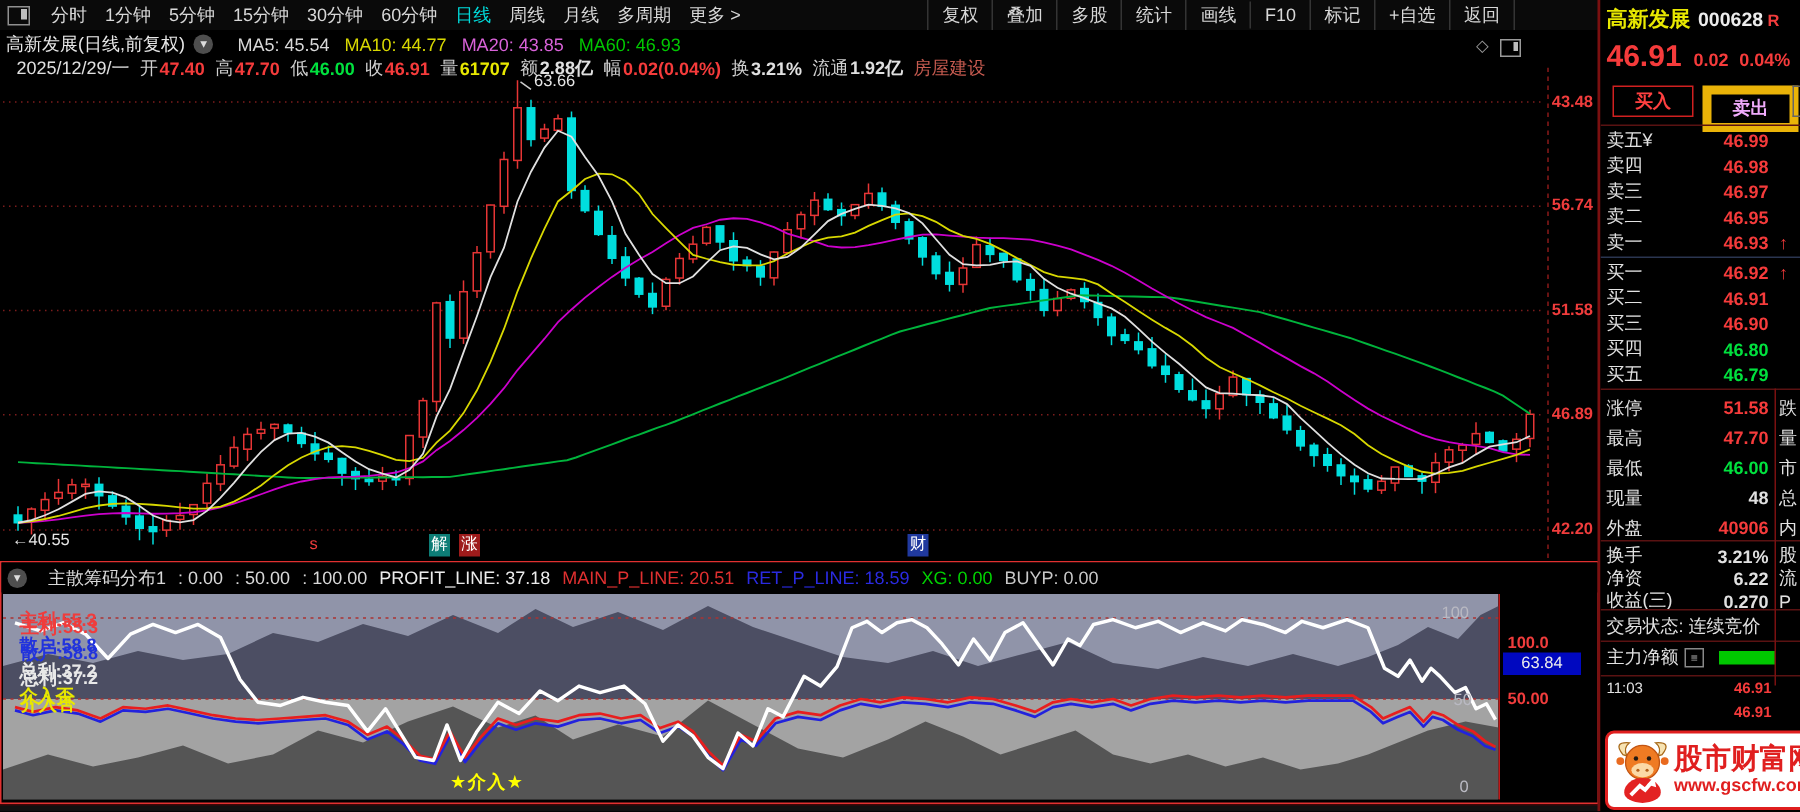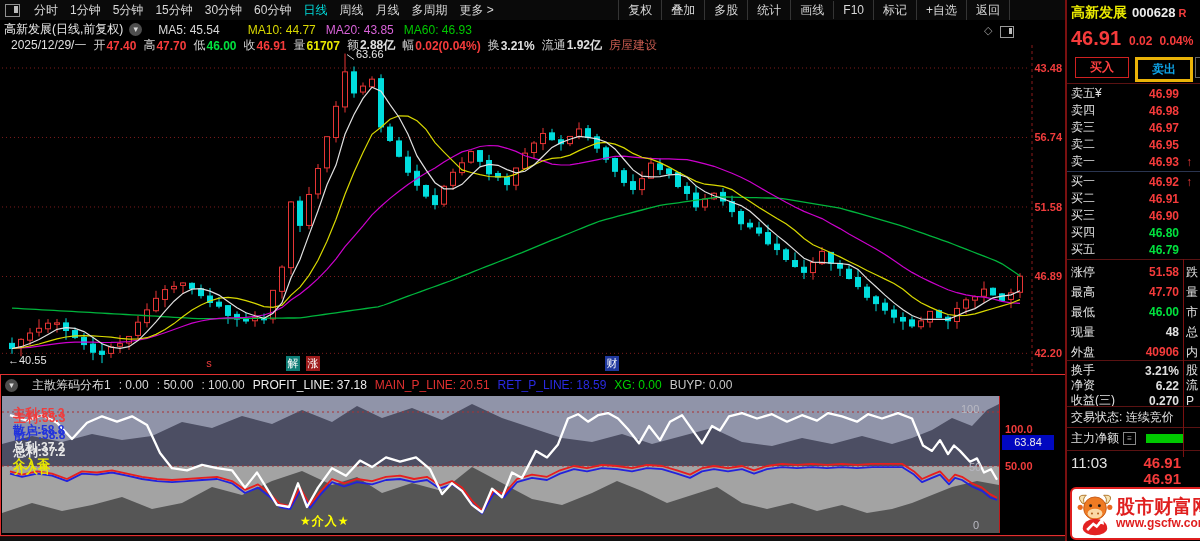--- a/index.html
+++ b/index.html
@@ -57,21 +57,21 @@
   .rp-row .lbl{color:#e2e2e2;white-space:nowrap;}
   .rp-row .val{margin-left:auto;font-weight:bold;margin-right:21px;white-space:nowrap;}
   .rp-row .arrow{position:absolute;right:8px;color:#f53b3b;font-weight:bold;}
   .rp-row .cut{position:absolute;left:119px;color:#e2e2e2;}
   #col-line{position:absolute;left:116px;top:259px;width:1px;height:198px;background:#7a1010;}
   #rp-status{position:absolute;left:4px;top:409px;font-size:12px;color:#e2e2e2;white-space:nowrap;}
   #rp-net{position:absolute;left:4px;top:430px;font-size:12px;color:#e2e2e2;display:flex;align-items:center;}
   #net-icon{display:inline-block;width:11px;height:11px;border:1px solid #888;font-size:8px;line-height:11px;
             text-align:center;color:#aaa;margin-left:4px;}
   #net-bar{display:inline-block;width:38px;height:9px;background:#00c800;margin-left:10px;}
-  .tick-row{position:absolute;left:4px;width:110px;display:flex;font-size:15px;}
+  .tick-row{position:absolute;left:4px;width:110px;display:flex;font-size:10px;}
   .tick-row .t{color:#e2e2e2;} .tick-row .p{margin-left:auto;color:#f53b3b;font-weight:bold;}
   #logo-card{position:absolute;left:3px;top:487px;width:136px;height:49px;background:#fff;
              border:2px solid #e01f1f;border-radius:6px;display:flex;align-items:center;overflow:hidden;}
   #logo-text{line-height:1.05;}
   #site-name{color:#e01f1f;font-size:19px;font-weight:bold;white-space:nowrap;}
   #site-url{color:#e01f1f;font-size:12px;font-weight:bold;white-space:nowrap;}
 </style>
 </head>
 <body>
 
@@ -90,21 +90,21 @@
         <span class="act">标记</span>
         <span class="act">+自选</span>
         <span class="act">返回</span>
       </span>
   </div>
 
   <div id="main-pane" class="abs">
     <div id="title-row" class="abs">
       <span style="color:#e8e8e8;">高新发展(日线,前复权)</span>
       <span class="chev-circle">▾</span>
-      <span id="ma-items"><span style="margin-left: 10px; color: rgb(216, 216, 216);">MA5: 45.54</span><span style="margin-left: 28px; color: rgb(216, 216, 0);">MA10: 44.77</span><span style="margin-left: 10px; color: rgb(216, 98, 216);">MA20: 43.85</span><span style="margin-left: 10px; color: rgb(0, 200, 0);">MA60: 46.93</span></span>
+      <span id="ma-items"><span style="margin-left: 10px; color: rgb(216, 216, 216);">MA5: 45.54</span><span style="margin-left: 10px; color: rgb(216, 216, 0);">MA10: 44.77</span><span style="margin-left: 10px; color: rgb(216, 98, 216);">MA20: 43.85</span><span style="margin-left: 10px; color: rgb(0, 200, 0);">MA60: 46.93</span></span>
     </div>
     <div id="info-row" class="abs">
         <span class="seg" style="color: rgb(224, 224, 224);">2025/12/29/一</span>
         <span class="seg" style="color: rgb(207, 207, 207);">开</span>
         <span class="seg val" style="color: rgb(245, 59, 59);">47.40</span>
         <span class="seg" style="color: rgb(207, 207, 207);">高</span>
         <span class="seg val" style="color: rgb(245, 59, 59);">47.70</span>
         <span class="seg" style="color: rgb(207, 207, 207);">低</span>
         <span class="seg val" style="color: rgb(0, 225, 62);">46.00</span>
         <span class="seg" style="color: rgb(207, 207, 207);">收</span>
@@ -401,21 +401,21 @@
       <span style="color:#e8e800;font-size:14px;font-weight:bold;">高新发展</span>
       <span style="color:#ececec;font-size:13px;margin-left:5px;font-weight:bold;">000628</span>
       <span style="color:#f03c3c;font-size:11px;margin-left:3px;font-weight:bold;">R</span>
     </div>
     <div id="rp-price-row">
       <span style="color:#f53b3b;font-size:20px;font-weight:bold;">46.91</span>
       <span style="color:#f53b3b;font-size:12px;margin-left:8px;font-weight:bold;">0.02</span>
       <span style="color:#f53b3b;font-size:12px;margin-left:7px;font-weight:bold;">0.04%</span>
     </div>
     <div class="rp-btn" style="left:8px;color:#ff4040;border:1px solid #d02020;">买入</div>
-    <div class="rp-btn" style="left:68px;color:#0ea5e9;border:3px solid #eab308;">卖出</div>
+    <div class="rp-btn" style="left:68px;color:#f0abfc;border:6px solid #eab308;">卖出</div>
     <div class="rp-btn" style="left:128px;width:5px;border:1px solid #666;border-right:none;"></div>
     <div class="hr" style="top:83px;"></div>
     <div id="sell-levels">
         <div class="rp-row" style="top: 85px; height: 17px;">
           <span class="lbl">卖五¥</span>
           <span class="val" style="color: rgb(245, 59, 59);">46.99</span>
         </div>
         <div class="rp-row" style="top: 102px; height: 17px;">
           <span class="lbl">卖四</span>
           <span class="val" style="color: rgb(245, 59, 59);">46.98</span>

